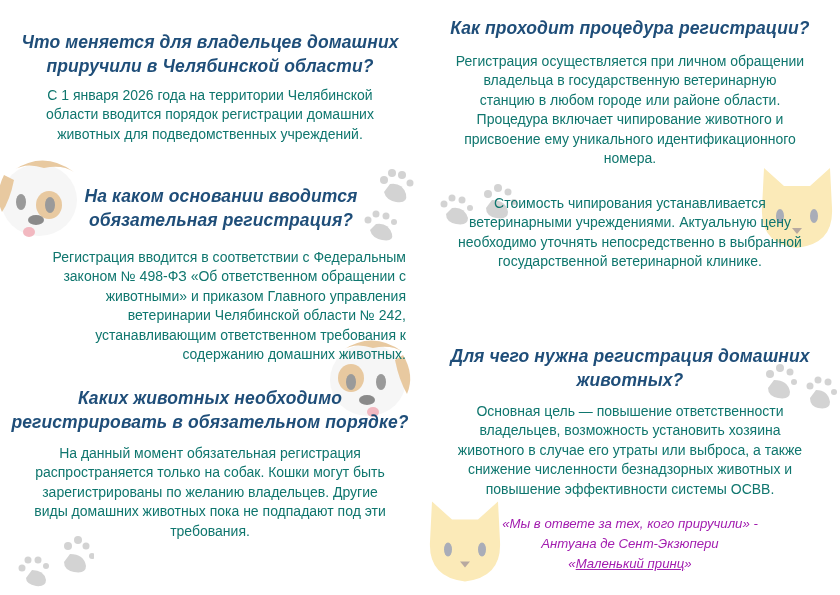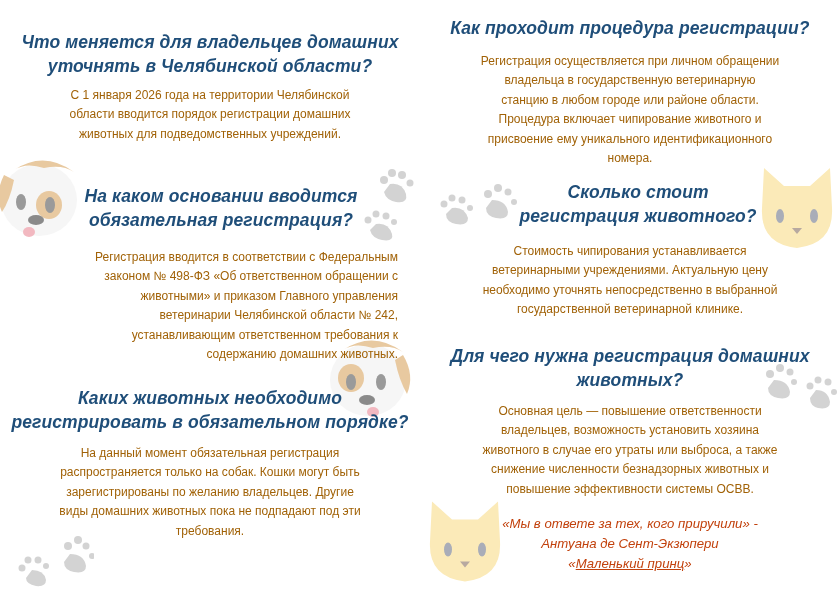--- a/index.html
+++ b/index.html
@@ -8,24 +8,24 @@
     font-family: "Liberation Sans", "DejaVu Sans", sans-serif;
   }
   .page { position: absolute; inset: 0; padding-left: 40px; }
   .deco { position: absolute; z-index: 0; }
   .text { position: absolute; text-align: center; z-index: 1; }
   .h {
     color: #1f4e79; font-weight: bold; font-style: italic;
     font-size: 17.5px; line-height: 24px; letter-spacing: 0.1px; margin: 0;
   }
   .p {
-    color: #a16207; font-size: 12px; line-height: 19.4px; margin: 12px;
+    color: #0f766e; font-size: 14px; line-height: 19.4px; margin: 4px;
   }
   .quote {
-    color: #c2410c; font-style: italic; font-size: 13.2px; line-height: 20px; margin: 0;
+    color: #a21caf; font-style: italic; font-size: 13.2px; line-height: 20px; margin: 0;
   }
   .quote u { text-decoration: underline; }
   .pw { fill: #d3d3d3; }
 </style>
 </head>
 <body>
 
 <div class="page">
 
   <svg class="deco" style="left:-6px;top:150px" width="90" height="100" viewBox="0 0 90 100">
@@ -120,21 +120,21 @@
   <svg class="deco" style="left:424px;top:490px" width="82" height="98" viewBox="0 0 82 95">
     <path d="M8 10 L28 28 L54 28 L74 10 L76 50 Q78 86 41 90 Q4 86 6 50Z" fill="#fbeab8"></path>
     <ellipse cx="24" cy="58" rx="4" ry="7" fill="#a9adb8"></ellipse>
     <ellipse cx="58" cy="58" rx="4" ry="7" fill="#a9adb8"></ellipse>
     <path d="M36 70 L46 70 L41 76Z" fill="#b7a9a0"></path>
   </svg>
 
   <div class="text" style="left:10px;top:30px;width:400px;">
     <div class="h">
       <div>Что меняется для владельцев домашних</div>
-      <div>уточнять в Челябинской области?</div>
+      <div>приручили в Челябинской области?</div>
     </div>
     <div class="p" style="margin-top:8px;">
       <div>С 1 января 2026 года на территории Челябинской</div>
       <div>области вводится порядок регистрации домашних</div>
       <div>животных для подведомственных учреждений.</div>
     </div>
   </div>
 
   <div class="text" style="left:10px;top:184px;width:400px;">
     <div class="h" style="padding-left:22px;">
@@ -173,24 +173,20 @@
       <div>Регистрация осуществляется при личном обращении</div>
       <div>владельца в государственную ветеринарную</div>
       <div>станцию в любом городе или районе области.</div>
       <div>Процедура включает чипирование животного и</div>
       <div>присвоение ему уникального идентификационного</div>
       <div>номера.</div>
     </div>
   </div>
 
   <div class="text" style="left:430px;top:180px;width:400px;">
-    <div class="h" style="padding-left:16px;">
-      <div>Сколько стоит</div>
-      <div>регистрация животного?</div>
-    </div>
     <div class="p" style="margin-top:14px;">
       <div>Стоимость чипирования устанавливается</div>
       <div>ветеринарными учреждениями. Актуальную цену</div>
       <div>необходимо уточнять непосредственно в выбранной</div>
       <div>государственной ветеринарной клинике.</div>
     </div>
   </div>
 
   <div class="text" style="left:430px;top:344px;width:400px;">
     <div class="h">

